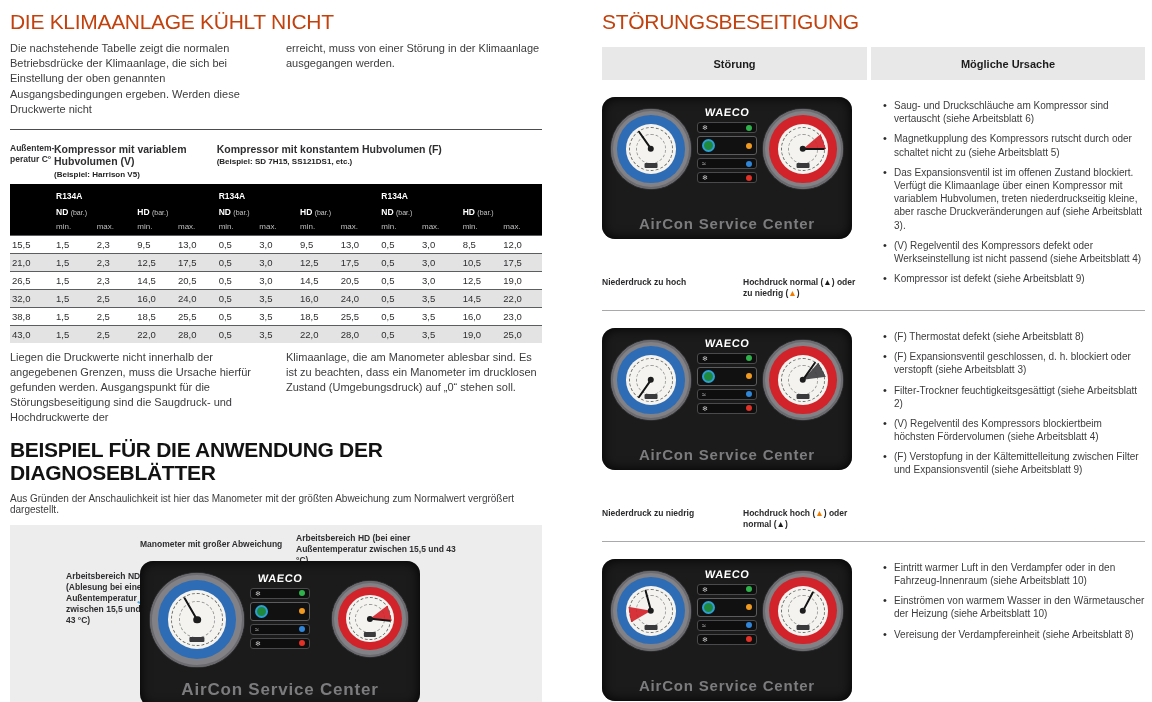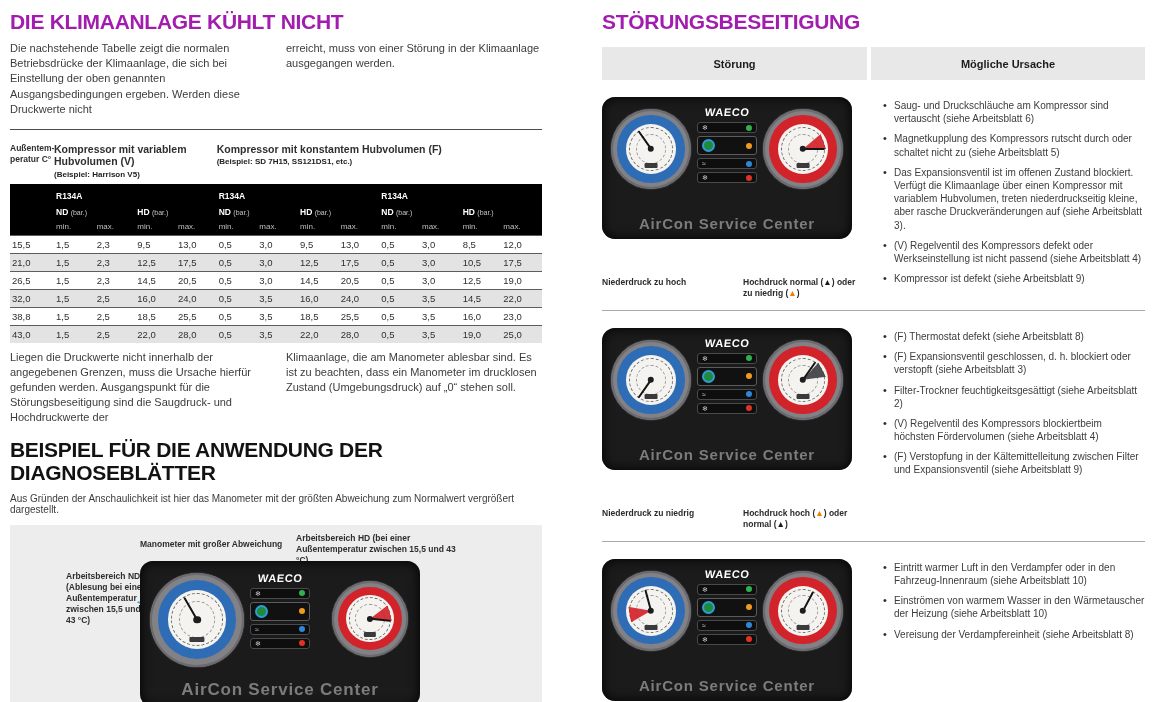--- a/index.html
+++ b/index.html
@@ -1,20 +1,20 @@
 <!DOCTYPE html>
 <html><head>
 <meta charset="utf-8">
 <style>
   html,body{margin:0;padding:0;}
   body{width:1152px;height:702px;background:#ffffff;font-family:"Liberation Sans",sans-serif;color:#2f2f31;overflow:hidden;position:relative;}
   .page{position:absolute;inset:0;}
   .col-left{position:absolute;left:10px;top:0;width:532px;}
   .col-right{position:absolute;left:602px;top:0;width:543px;}
-  h1{font-size:21px;font-weight:700;letter-spacing:-0.3px;color:#a21caf;margin:10px 0 0 0;}
+  h1{font-size:21px;font-weight:400;letter-spacing:-0.3px;color:#c2410c;margin:10px 0 0 0;}
   h2{font-size:21px;font-weight:800;letter-spacing:-0.3px;color:#121212;margin:14px 0 0 0;line-height:1.05;max-width:430px;}
   .two-col{display:flex;gap:20px;margin-top:7px;}
   .two-col p{flex:1;margin:0;font-size:11px;line-height:1.38;color:#3c3c3e;}
   .rule{border-top:1.5px solid #4c4c4e;margin-top:12px;}
   
   .ptable{margin-top:11px;}
   .tg{display:grid;grid-template-columns:44px repeat(12,1fr);}
   .sp4{grid-column:span 4;}
   .sp2{grid-column:span 2;}
   .sp8{grid-column:span 8;}

